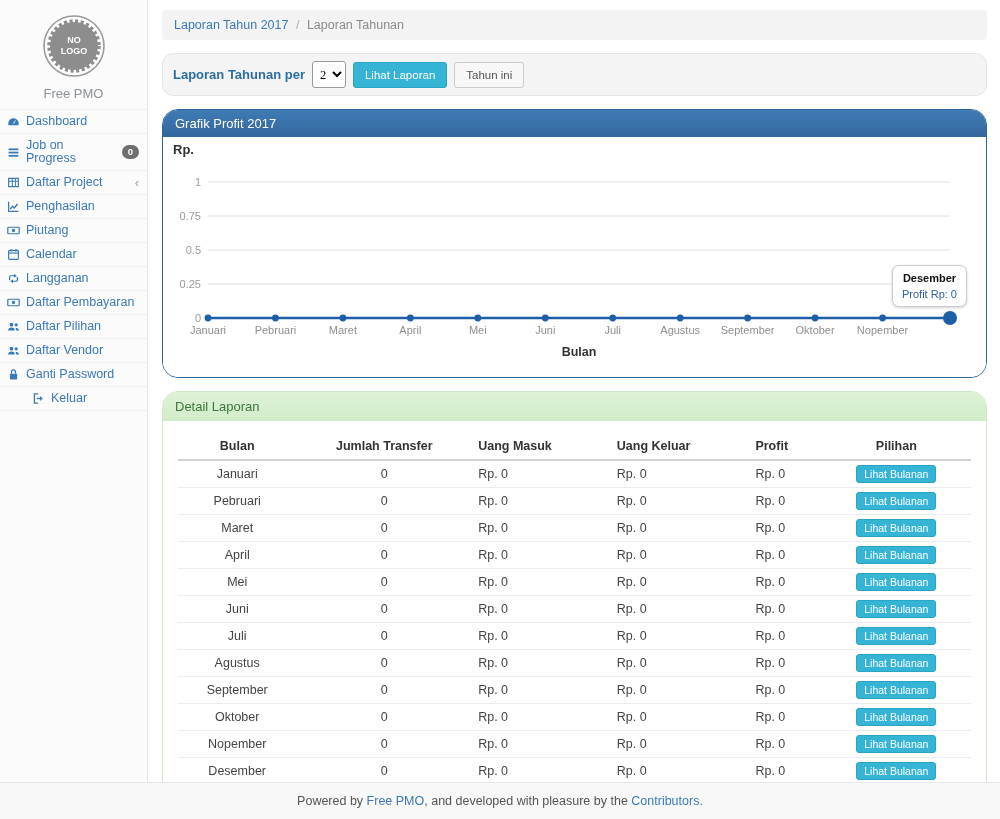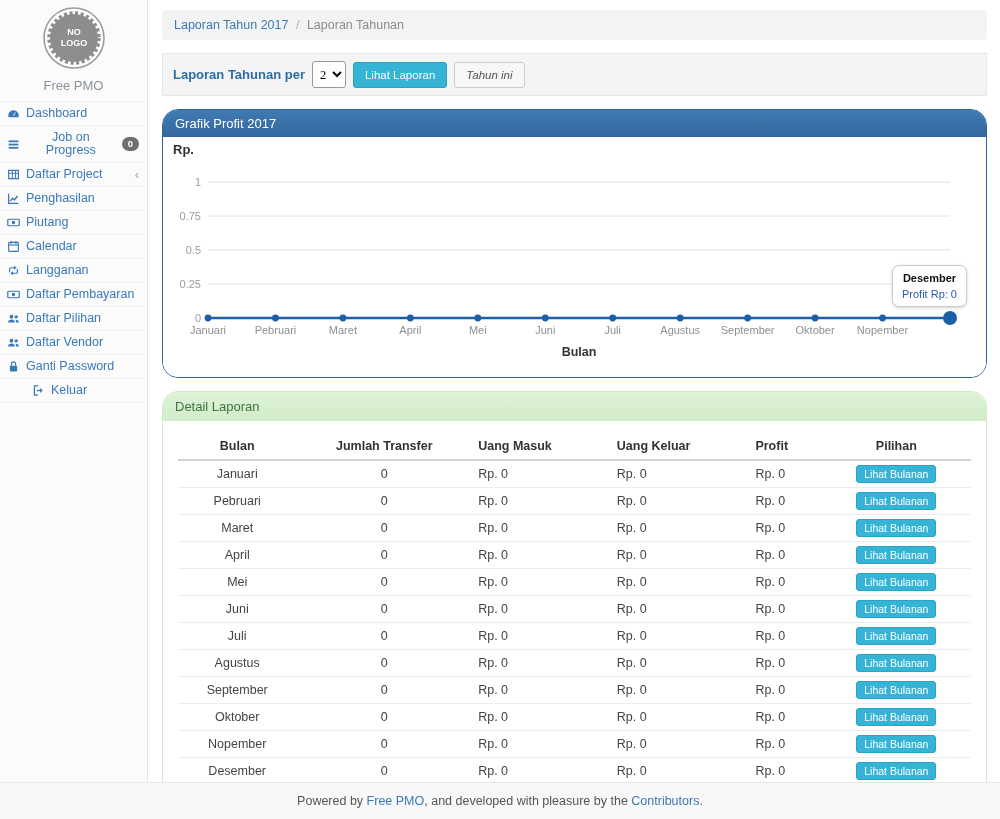--- a/index.html
+++ b/index.html
@@ -1,41 +1,41 @@
 <!DOCTYPE html>
 <html><head>
 <meta charset="utf-8">
 <style>
   html,body{margin:0;padding:0;background:#fff;font-family:"Liberation Sans",sans-serif;}
   .app{position:relative;width:1000px;height:819px;background:#fff;overflow:hidden;}
 
   
   .sidebar{position:absolute;left:0;top:0;width:148px;height:782px;background:#fbfbfb;border-right:1px solid #e4e7ea;box-sizing:border-box;}
-  .logo-box{height:72px;text-align:center;padding-top:6px;}
+  .logo-box{height:72px;text-align:center;padding-top:6px;margin-top:8px;}
   .brand{color:#8d9299;font-size:13px;text-align:center;margin-bottom:8px;}
-  .menu{display:block;text-align:center;}
+  .menu{display:block;}
   .menu-item{display:flex;align-items:center;gap:6px;padding:5px 8px 5px 7px;border-top:1px solid #f0f0f0;color:#3a79b8;font-size:12.5px;line-height:13px;text-decoration:none;cursor:pointer;}
   .menu-item:last-child{border-bottom:1px solid #f0f0f0;padding-left:32px;}
   .menu-item .mi{width:13px;height:13px;flex:0 0 13px;color:#3a79b8;}
   .menu-item .mi svg{width:13px;height:13px;display:block;fill:currentColor;stroke:none;}
   .mbadge{margin-left:auto;background:#6f6f6f;color:#fff;border-radius:9px;font-size:9.5px;line-height:10px;padding:2px 6px;font-weight:bold;}
   .mchev{margin-left:auto;color:#9aa0a6;font-size:13px;line-height:10px;}
 
   
   .content{position:absolute;left:149px;top:0;width:851px;height:782px;background:#fff;}
   .breadcrumb{margin:10px 13px 0 13px;background:#f3f3f3;border-radius:4px;padding:8px 12px;font-size:12.5px;color:#8b8b8b;}
   .breadcrumb a{color:#3a79b8;text-decoration:none;cursor:pointer;}
   .crumb-sep{color:#b0b0b0;margin:0 4px;}
 
-  .filter-bar{margin:13px 13px 0;background:#f4f4f4;border:1px solid #e6e6e6;border-radius:0;padding:7px 10px;display:flex;align-items:center;gap:7px;}
+  .filter-bar{margin:13px 13px 0;background:#f4f4f4;border:1px solid #e6e6e6;border-radius:11px;padding:7px 10px;display:flex;align-items:center;gap:7px;}
   .filter-label{color:#2e6da4;font-weight:bold;font-size:13px;}
   select.year{height:27px;border:1px solid #999;border-radius:3px;background:#fff;font-size:12.5px;padding:3px 3px;width:34px;font-family:Liberation Serif, serif;}
   .btn{font-size:11.5px;border-radius:3px;padding:6px 11px;border:1px solid transparent;cursor:pointer;font-family:"Liberation Sans",sans-serif;}
   .btn-info{background:#35b4d6;border-color:#2aa3c4;color:#fff;}
-  .btn-default{background:#f7f7f7;border-color:#ccc;color:#555;font-style:italic;}
+  .btn-default{background:#f7f7f7;border-color:#ccc;color:#555;}
 
   .panel{margin:13px 13px 0;border-radius:16px;overflow:hidden;}
   .panel-primary{border:1px solid #2e649c;}
   .panel-primary .panel-heading{background:linear-gradient(#3f7bb4,#34679e);color:#fff;padding:6px 12px;font-size:13px;}
   .panel-success{border:1px solid #cfe9c6;}
   .panel-success .panel-heading{background:linear-gradient(#ddf2d7,#d2ecc9);color:#3c763d;padding:7px 12px;font-size:13px;}
   .panel-body{background:#fff;position:relative;}
   .chart-body{height:240px;}
   .chart-body svg{display:block;}
 

